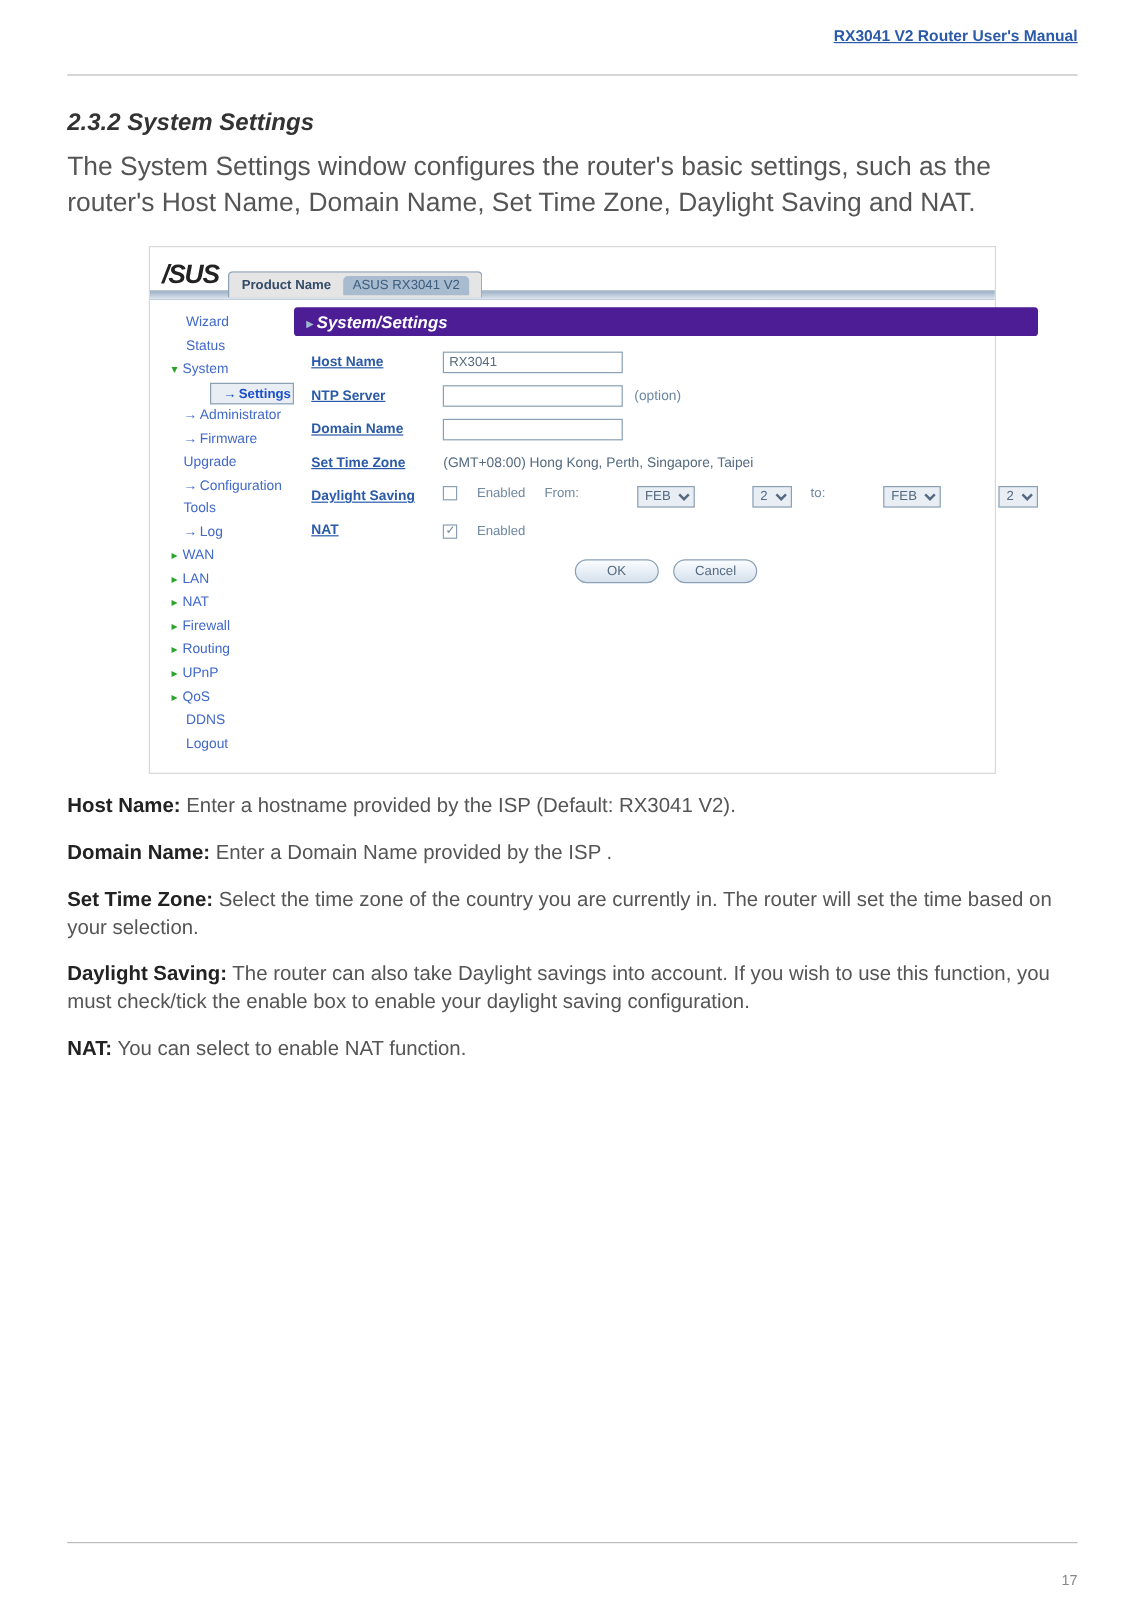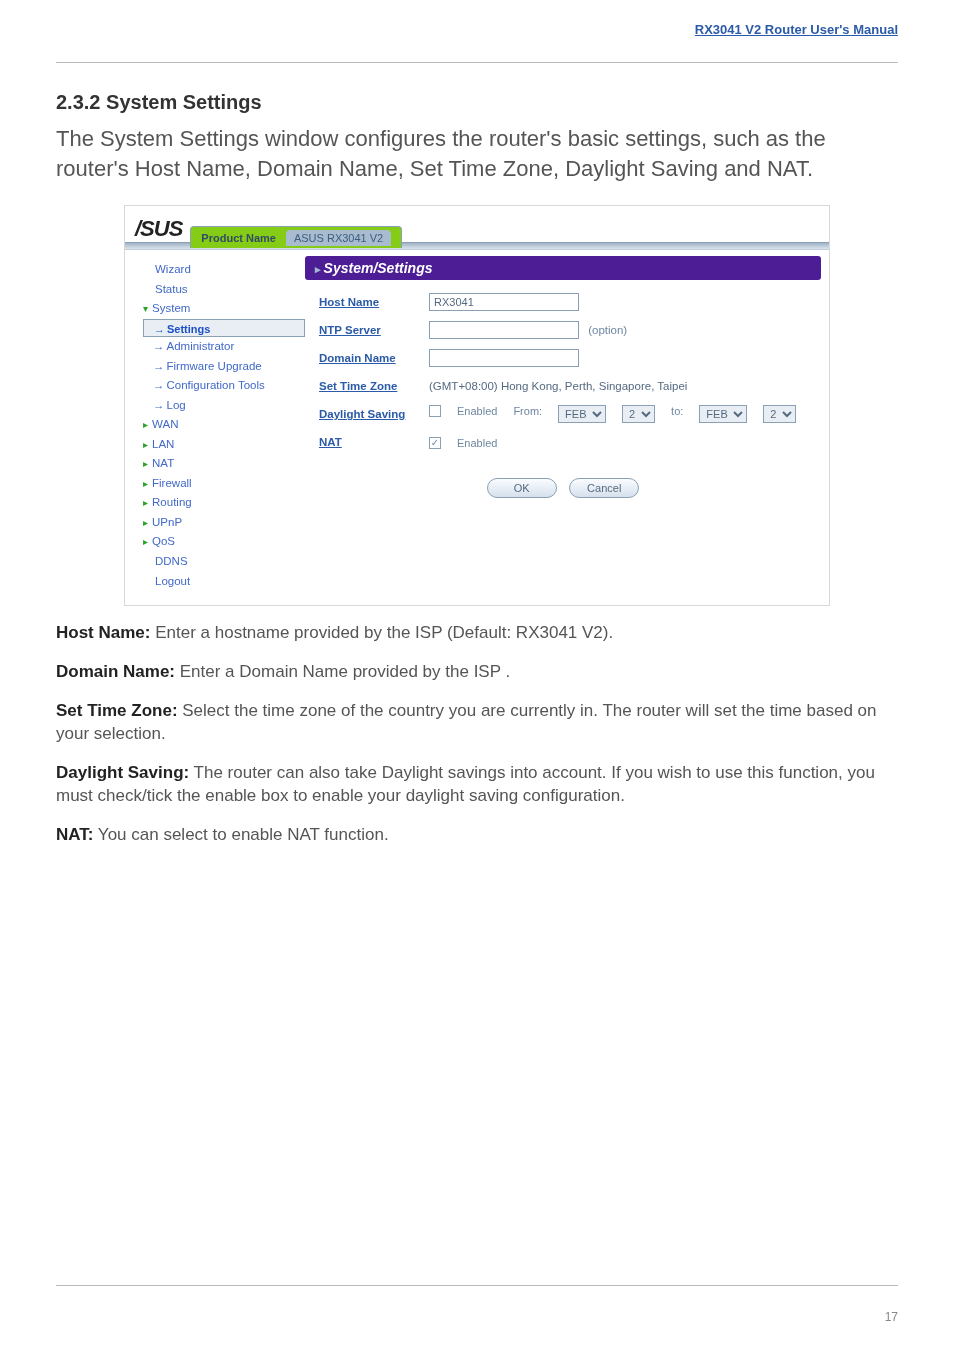--- a/index.html
+++ b/index.html
@@ -24,20 +24,21 @@
   .hr-top {
     margin-top: 32px;
     border: none;
     border-top: 1px solid #bbb;
   }
   h2.section-title {
     margin-top: 28px;
     font-size: 20px;
     font-weight: bold;
     color: #333;
+    font-style: italic;
   }
   p.body {
     margin-top: 10px;
     font-size: 22px;
     line-height: 1.35;
     color: #555;
   }
   p.para {
     margin-top: 16px;
     font-size: 17px;
@@ -67,21 +68,21 @@
     letter-spacing: -1px;
     padding-right: 8px;
   }
   .tab {
     display: inline-flex;
     align-items: center;
     gap: 6px;
     height: 22px;
     border: 1px solid #8aa0b5;
     border-radius: 4px 4px 0 0;
-    background: #84cc16;
+    background: #e5e5e5;
     padding: 0 10px;
     font-size: 11px;
     color: #334b66;
     border-bottom: none;
     position: relative;
     top: 6px;
   }
   .tab .pn { font-weight: bold; }
   .tab-spacer {
     background: #a9bccf;
@@ -177,20 +178,21 @@
     background: #fff;
   }
   .opt-note { color: #6e87a1; margin-left: 6px; }
   .sel {
     border: 1px solid #8aa0b5;
     background: #e9eef5;
     font-size: 11px;
     height: 18px;
     padding: 0 2px;
     color: #556a80;
+    margin-left: 32px;
   }
   .chk {
     width: 12px; height: 12px;
     border: 1px solid #8aa0b5;
     display: inline-flex;
     align-items: center; justify-content: center;
     background: #fff;
     font-size: 10px;
     line-height: 1;
   }
@@ -198,21 +200,21 @@
     display: inline-block;
     min-width: 70px;
     height: 20px;
     border: 1px solid #8aa0b5;
     border-radius: 10px;
     background: linear-gradient(#fafcff, #d6e1ec);
     font-size: 11px;
     color: #556a80;
     text-align: center;
     line-height: 18px;
-    margin: 12px 4px;
+    margin: 0 4px;
   }
   .btnrow { text-align: center; margin-top: 10px; }
   .inline-row { display: inline-flex; gap: 16px; color: #6e87a1; font-size: 11px; }
   
   .footer {
     position: absolute;
     bottom: 26px;
     left: 56px;
     right: 56px;
   }

